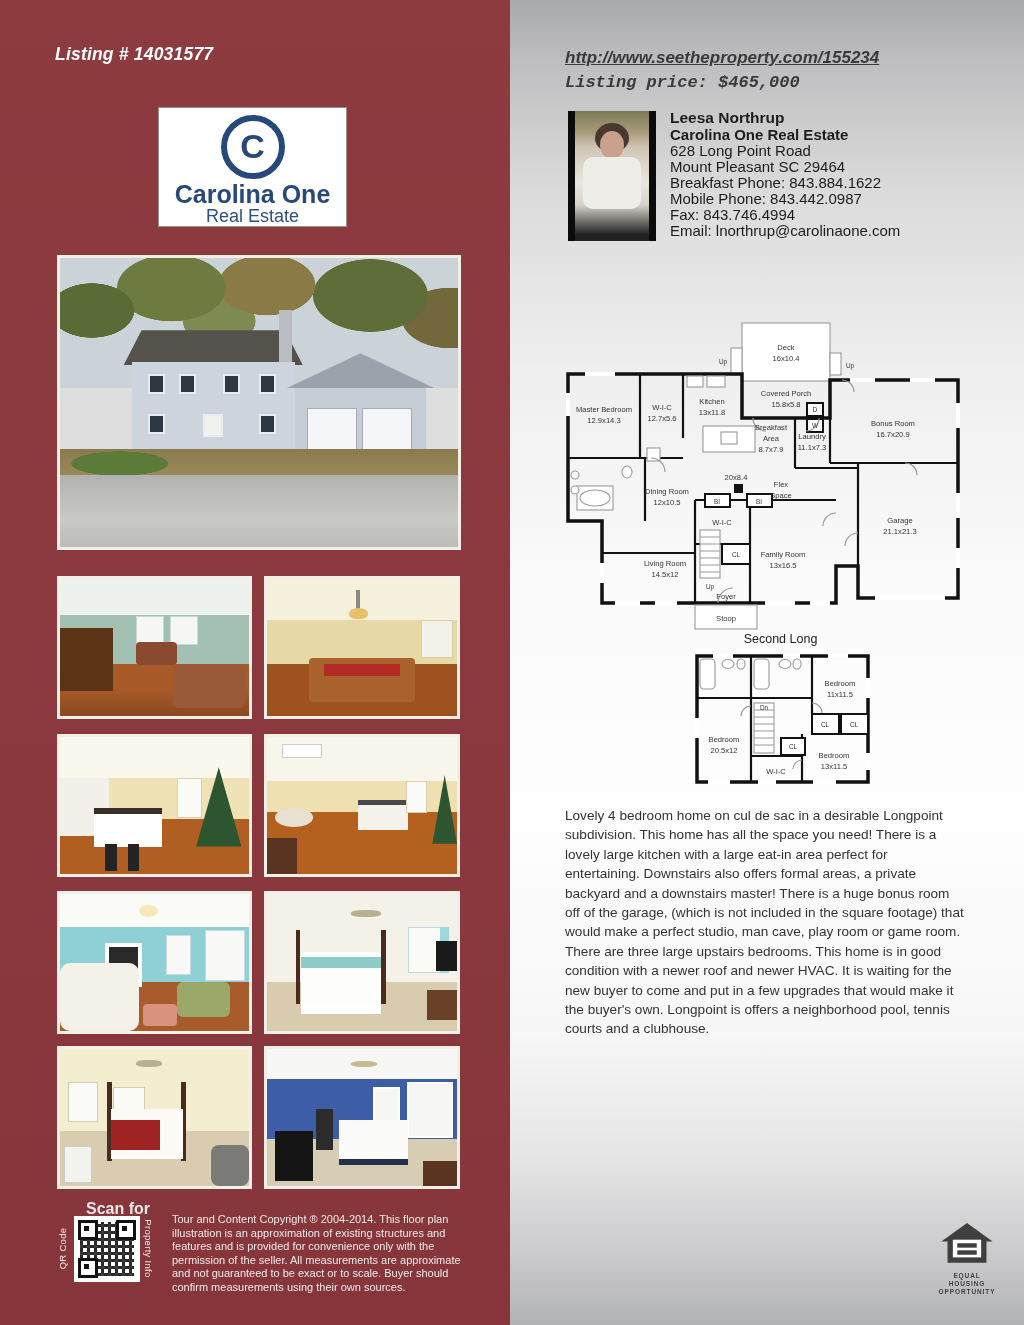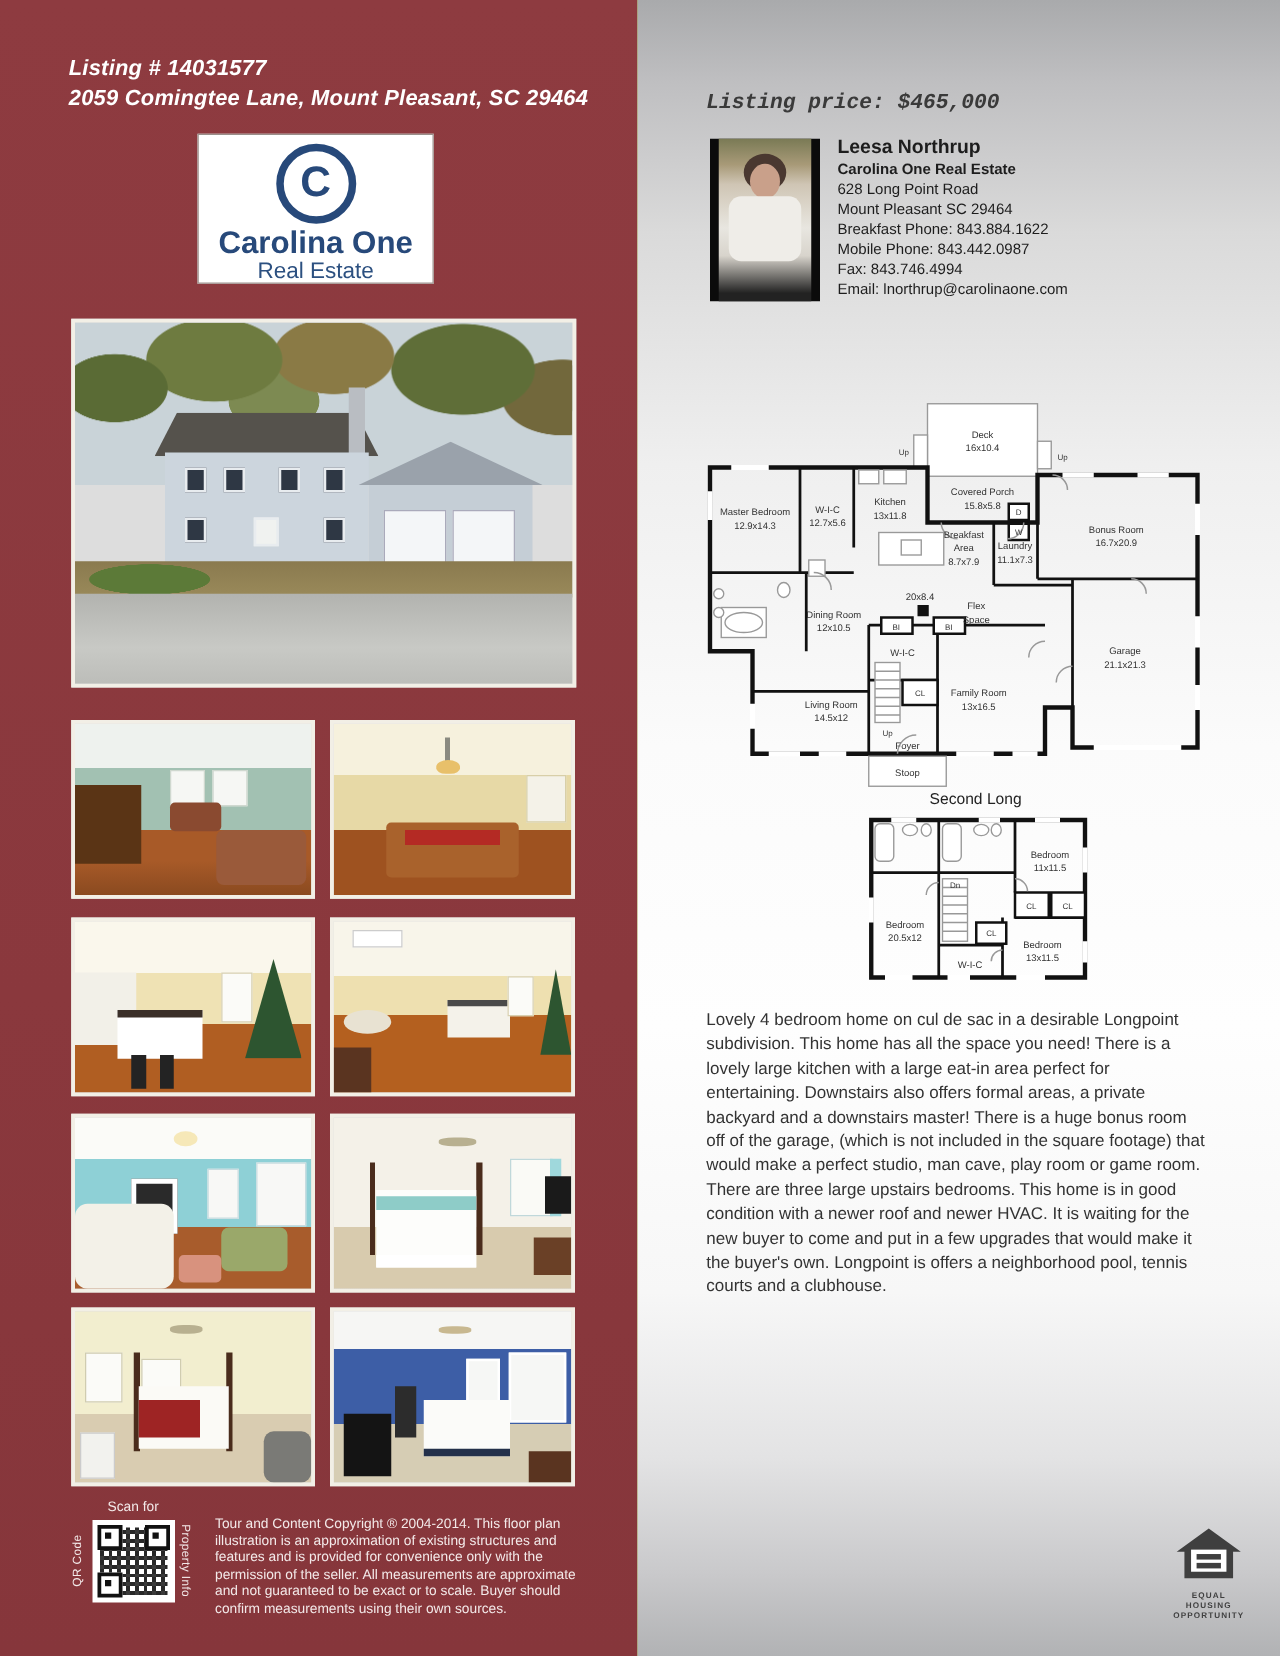--- a/index.html
+++ b/index.html
@@ -61,21 +61,21 @@
   
   #right-col{left:510px;top:0;width:514px;height:1325px;background:
     linear-gradient(180deg,#a9aaac 0%,#bfbfc1 5%,#dadada 14%,#efefef 28%,#fbfbfb 45%,#fefefe 62%,#f7f7f7 78%,#e3e3e4 88%,#c9c9cb 95%,#b1b2b4 100%);}
   .rhdr{color:#3a3a3a;font-weight:bold;font-style:italic;font-size:17px;}
   #agent-photo{left:568px;top:111px;width:88px;height:130px;background:#0b0b0b;}
   #agent-photo .inner{position:absolute;left:7px;right:7px;top:0;bottom:0;background:
     linear-gradient(180deg,#7a7a55 0%,#a89a78 16%,#cfc5b4 28%,#e8e6e0 55%,#d8d4cc 72%,#222 95%);}
   #agent-photo .hair{position:absolute;left:50%;top:12px;width:34px;height:30px;margin-left:-17px;border-radius:50%;background:#4a3830;}
   #agent-photo .face{position:absolute;left:50%;top:20px;width:24px;height:28px;margin-left:-12px;border-radius:50%;background:#c9a08a;}
   #agent-photo .blouse{position:absolute;left:50%;top:46px;width:58px;height:52px;margin-left:-29px;border-radius:10px;background:#efedе8;background:#efede8;}
-  .agent-line{color:#1d1d1d;font-size:12px;line-height:16px;}
+  .agent-line{color:#1d1d1d;font-size:15px;line-height:16px;}
   .fp-title{color:#222;font-size:12.5px;text-align:center;}
   .fpw{stroke:#111;stroke-width:3.5;fill:none;}
   .fpi{stroke:#111;stroke-width:2.2;fill:none;}
   .fpb{stroke:#111;stroke-width:2;fill:#fff;}
   .fpt{stroke:#999;stroke-width:1.1;fill:#fff;}
   .fpa{stroke:#999;stroke-width:1.2;fill:none;}
   .fpwin{stroke:#fff;stroke-width:4;fill:none;}
   text{font-family:"Liberation Sans",sans-serif;fill:#333;}
   .t1{font-size:7.6px;text-anchor:middle;}
   .t2{font-size:6.4px;text-anchor:middle;}
@@ -83,21 +83,20 @@
   #eho{left:938px;top:1222px;width:58px;text-align:center;color:#3f3f3f;}
   #eho .l{font-size:6.5px;font-weight:bold;letter-spacing:.9px;line-height:8px;}
 </style>
 </head>
 <body>
 
 <div id="page">
 
   <div id="left-col" class="abs">
     <div class="abs hdr" style="left:55px;top:44px;">Listing # 14031577</div>
-    <div class="abs hdr" style="left:55px;top:68px;">2059 Comingtee Lane, Mount Pleasant, SC 29464</div>
 
     <div id="logo-box" class="abs">
       <div id="logo-c">C</div>
       <div id="logo-name">Carolina One</div>
       <div id="logo-sub">Real Estate</div>
     </div>
 
     <div class="pf" style="left:57px;top:255px;width:404px;height:295px;">
       <div class="ph">
         <div class="sky"></div>
@@ -201,33 +200,34 @@
         <span class="acc" style="left:44%;top:9%;width:14%;height:4%;background:#c8b890;border-radius:40%;"></span>
         <span class="acc" style="right:2%;top:24%;width:22%;height:38%;background:#f6f7f5;border:2px solid #fff;"></span>
         <span class="acc" style="right:30%;top:28%;width:12%;height:28%;background:#f6f7f5;border:2px solid #fff;"></span>
         <span class="acc" style="left:38%;top:52%;width:36%;height:28%;background:#fbfbf9;border-bottom:6px solid #23304a;"></span>
         <span class="acc" style="left:4%;bottom:4%;width:20%;height:36%;background:#141414;"></span>
         <span class="acc" style="left:26%;top:44%;width:9%;height:30%;background:#2c2c2c;"></span>
         <span class="acc" style="right:0;bottom:0;width:18%;height:18%;background:#5a3420;"></span>
       </div>
     </div>
 
-    <div class="abs" style="left:86px;top:1200px;color:#f3e9e9;font-size:11px;">Scan for</div>
+    <div class="abs" style="left:86px;top:1200px;color:#f3e9e9;font-size:16px;font-weight:bold;">Scan for</div>
     <div id="qr-box" class="abs">
       <div id="qr-pat"></div>
       <div class="finder" style="left:4px;top:4px;"></div>
       <div class="finder" style="right:4px;top:4px;"></div>
       <div class="finder" style="left:4px;bottom:4px;"></div>
     </div>
     <div class="abs qr-side" style="left:32px;top:1243px;width:60px;transform:rotate(-90deg);">QR Code</div>
     <div class="abs qr-side" style="left:108px;top:1243px;width:80px;transform:rotate(90deg);">Property Info</div>
     <div id="copyright" class="abs">Tour and Content Copyright ® 2004-2014. This floor plan illustration is an approximation of existing structures and features and is provided for convenience only with the permission of the seller. All measurements are approximate and not guaranteed to be exact or to scale. Buyer should confirm measurements using their own sources.</div>
   </div>
 
   <div id="right-col" class="abs">
+    <div class="abs rhdr" style="left:55px;top:48px;text-decoration:underline;">http://www.seetheproperty.com/155234</div>
     <div class="abs rhdr" style="left:55px;top:73px;font-family:Liberation Mono, monospace;">Listing price: $465,000</div>
   </div>
 
   <div id="agent-photo" class="abs">
     <div class="inner"></div>
       <div class="hair"></div>
       <div class="face"></div>
     <div class="blouse" style="background:#efede8;"></div>
   </div>
   <div class="abs" style="left:670px;top:109px;">

